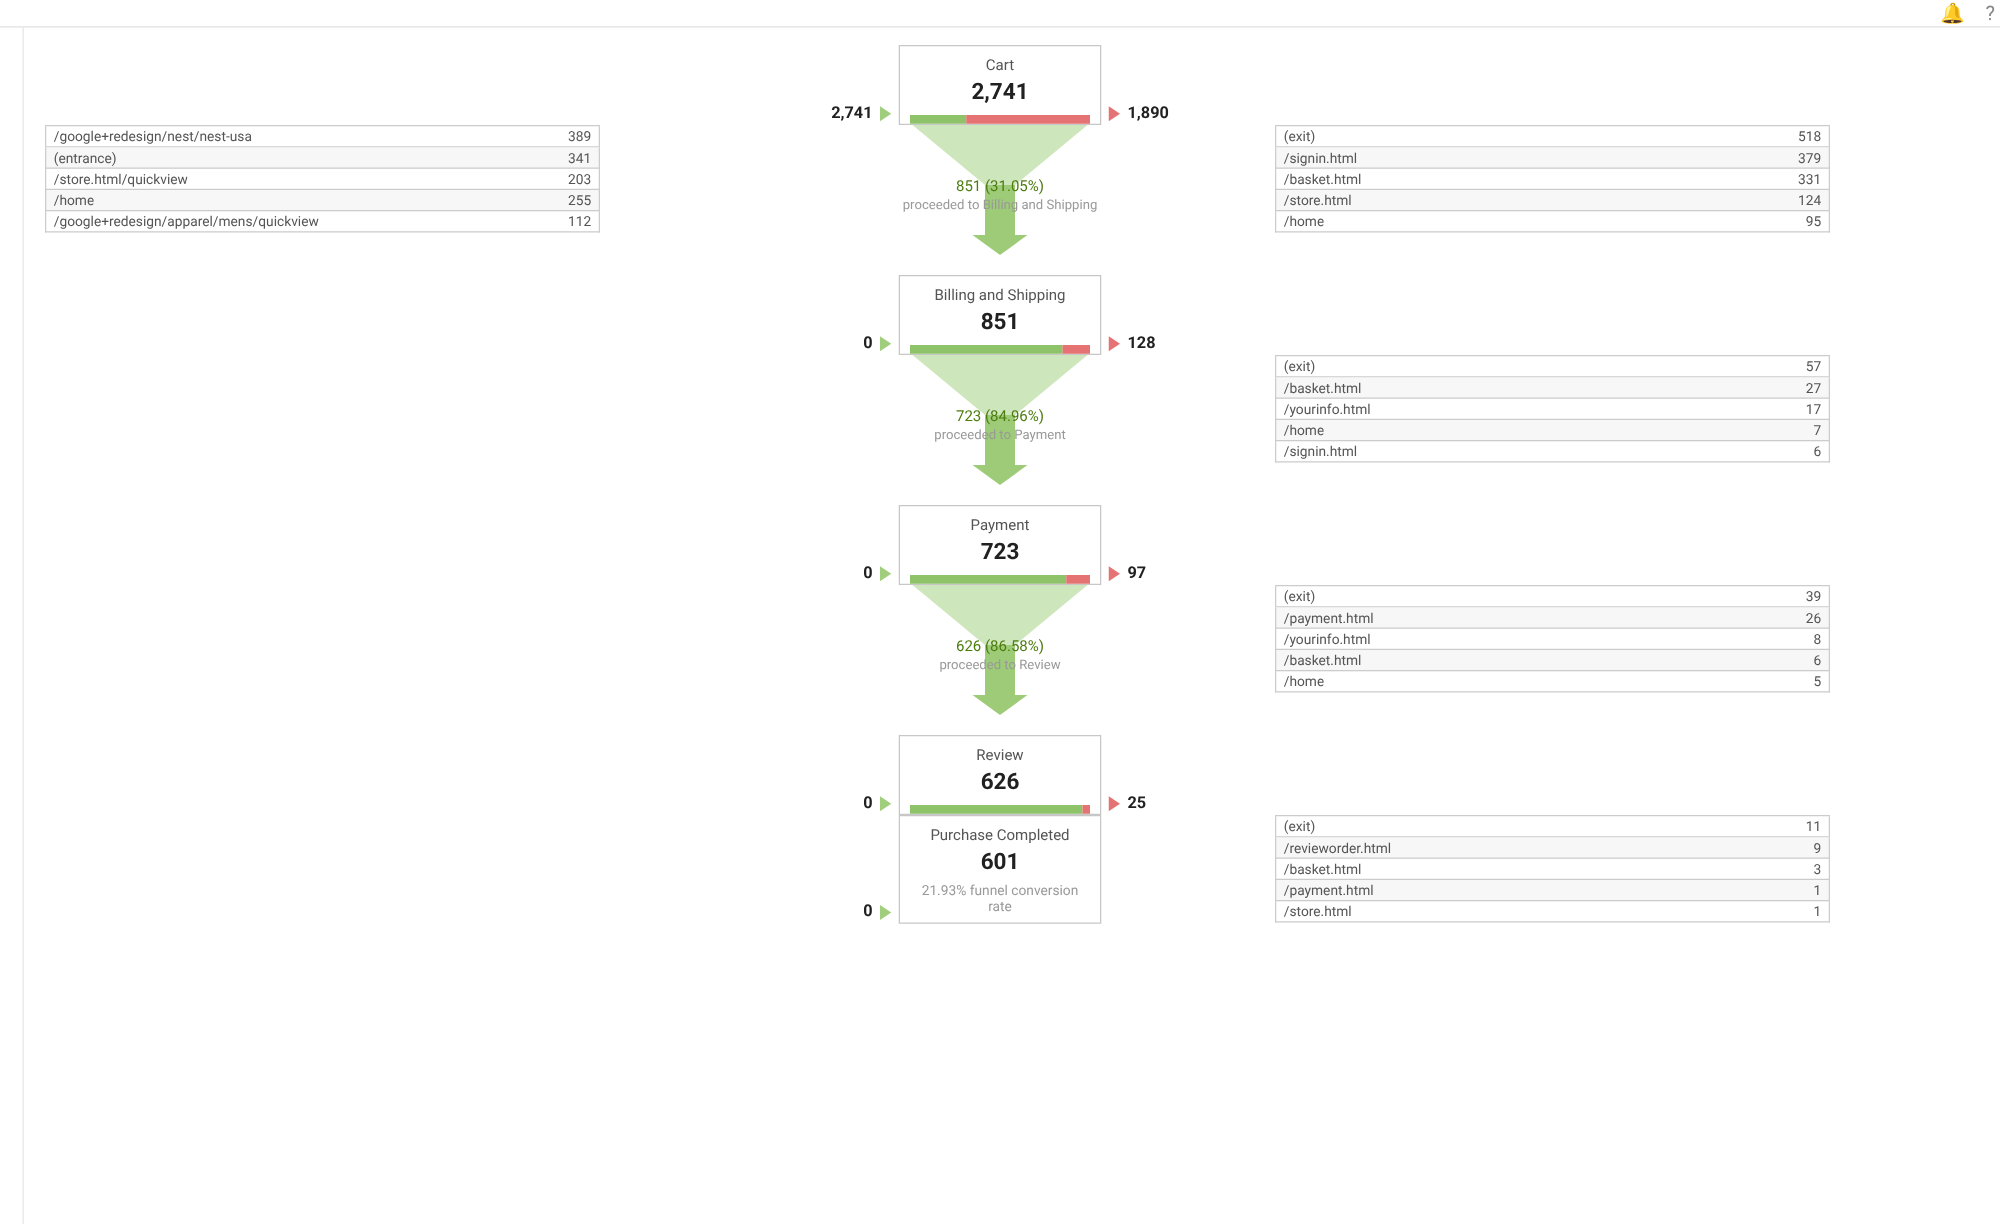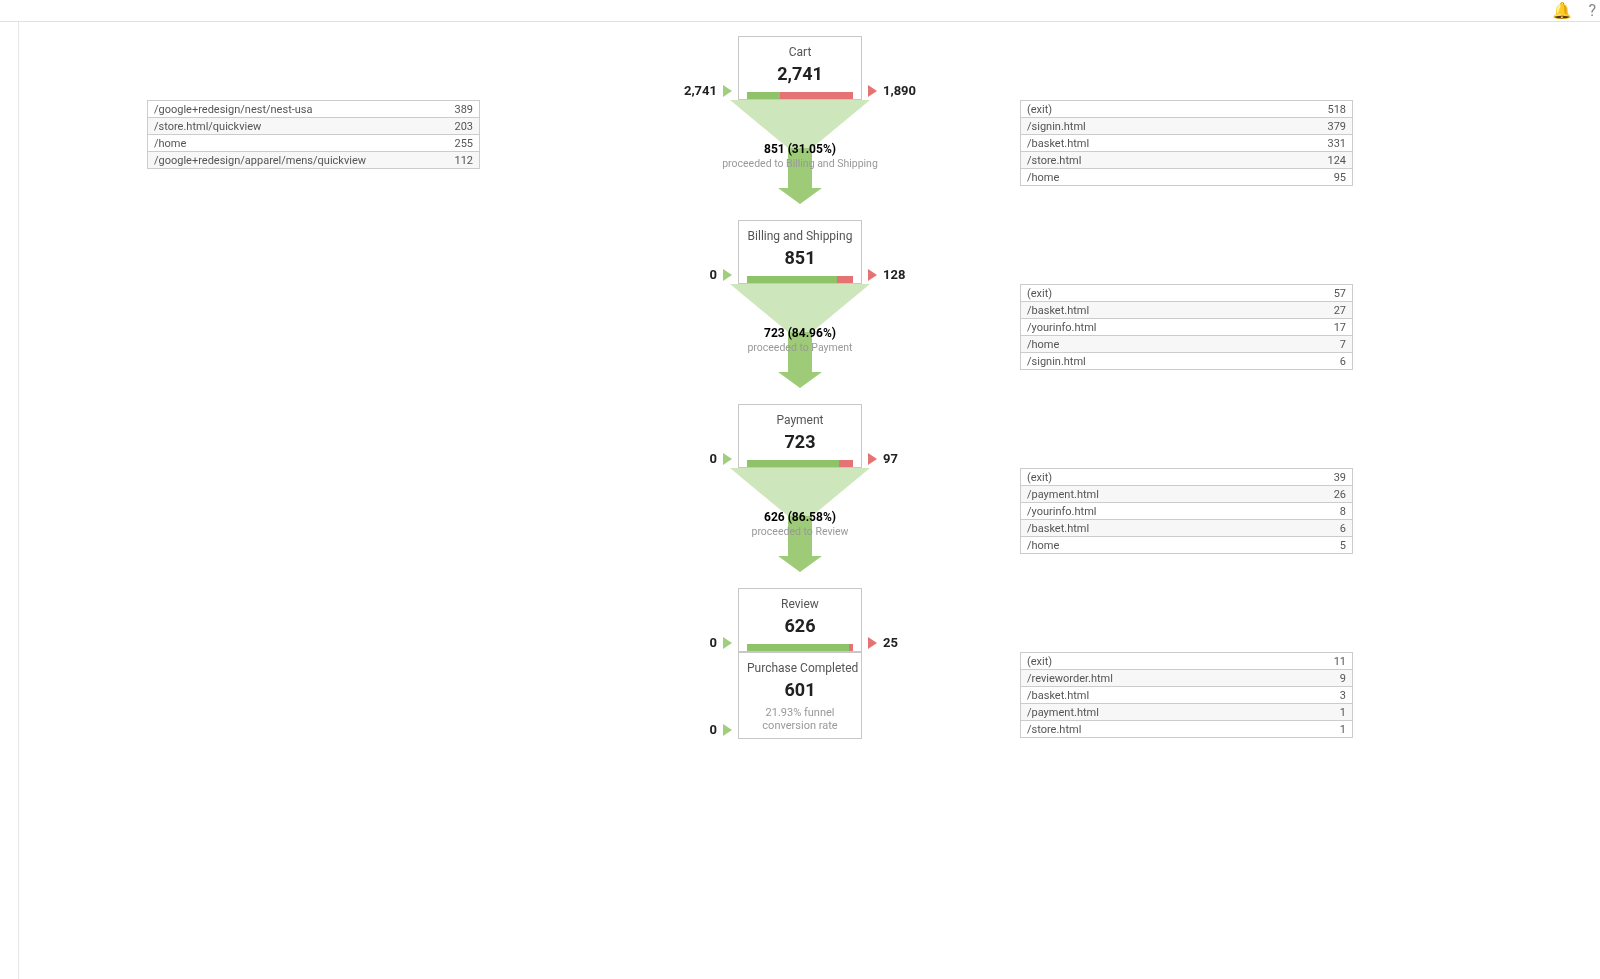--- a/index.html
+++ b/index.html
@@ -40,56 +40,56 @@
     padding:14px 0 40px;
   }
   .row{
     position:relative;
     width:1200px; 
     height:0;
   }
   
   .card{
     position:relative;
-    width:124px;
+    width:162px;
     border:1px solid var(--border);
     background:#fff;
     text-align:center;
     padding:8px 8px 0;
   }
   .card .title{color:#555;white-space:nowrap;}
   .card .total{font-weight:700;font-size:18px;margin-top:4px;}
   .card .note{font-size:11px;color:#999;margin:6px 0 6px;}
   .pbar{height:7px;width:100%;display:flex;margin-top:8px;}
   .pbar .g{background:var(--green);height:100%;}
   .pbar .r{background:var(--red);height:100%;}
   
   .funnel{
     width:150px;height:120px;position:relative;
   }
   .funnel svg{display:block;}
   .funnel .caption{
     position:absolute;left:50%;top:42px;transform:translateX(-50%);
     text-align:center;white-space:nowrap;font-size:12px;
   }
-  .funnel .caption b{display:block;font-weight:700;color:#000000;}
+  .funnel .caption b{display:block;font-weight:400;color:#4d7c0f;}
   .funnel .caption span{color:#999;font-size:10.5px;}
   
   .inout{
     position:absolute;top:0;display:flex;align-items:center;gap:6px;
     font-weight:700;font-size:13px;
   }
   .inout.in{right:100%;margin-right:6px;}
   .inout.out{left:100%;margin-left:6px;}
   .tri{width:0;height:0;border-top:6px solid transparent;border-bottom:6px solid transparent;}
   .tri.gr{border-left:9px solid var(--green-bright);}
   .tri.rr{border-left:9px solid var(--red);}
   
   .side{
-    position:absolute;top:0;width:333px;
+    position:absolute;top:0;width:444px;
     border-top:1px solid var(--row-border);
   }
   .side.in{right:50%;margin-right:320px;}
   .side.out{left:50%;margin-left:220px;}
   .side .srow{
     display:flex;justify-content:space-between;
     border:1px solid var(--row-border);border-top:none;
     padding:0 6px;height:17px;line-height:17px;font-size:11px;
     color:#555;
   }
@@ -111,20 +111,24 @@
 <div class="leftrule"></div>
 
 <div class="canvas" id="canvas">
     <div class="row">
       <div class="side in" style="top: 64px;">
         <div class="srow">
           <span>/google+redesign/nest/nest-usa</span>
           <span>389</span>
         </div>
         <div class="srow">
+          <span>(entrance)</span>
+          <span>341</span>
+        </div>
+        <div class="srow">
           <span>/store.html/quickview</span>
           <span>203</span>
         </div>
         <div class="srow">
           <span>/home</span>
           <span>255</span>
         </div>
         <div class="srow">
           <span>/google+redesign/apparel/mens/quickview</span>
           <span>112</span>

